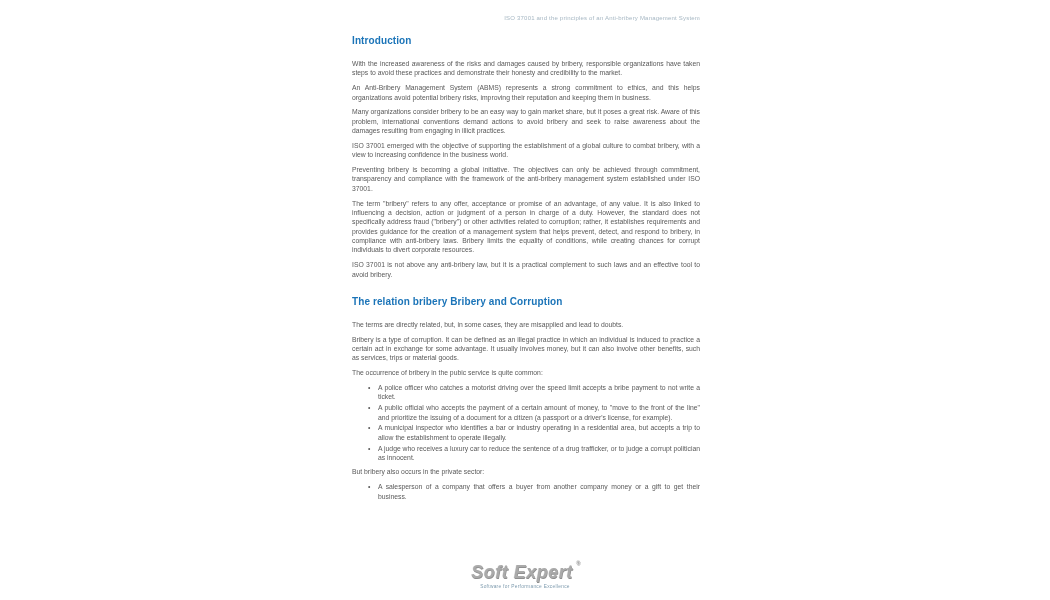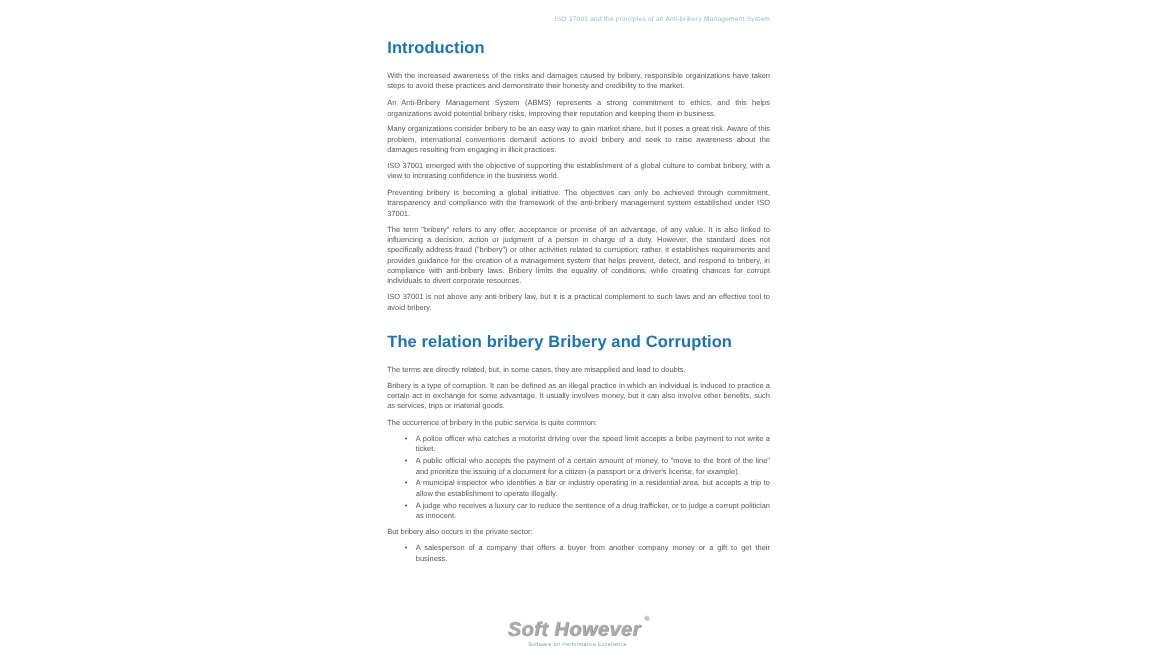--- a/index.html
+++ b/index.html
@@ -23,21 +23,21 @@
   }
   .page-header {
     text-align: right;
     font-size: 6px;
     letter-spacing: 0.2px;
     color: #a6b7c3;
     margin: 15px 0 0 0;
   }
   .section-title {
     color: #1b74b8;
-    font-size: 15px;
+    font-size: 10px;
     font-weight: bold;
     margin: 14px 0 13px 0;
     letter-spacing: 0.1px;
   }
   .section-title.second {
     margin-top: 17px;
   }
   .body-par {
     font-size: 6.8px;
     line-height: 9.35px;
@@ -131,17 +131,17 @@
     <p class="body-par">But bribery also occurs in the private sector:</p>
 
     <ul class="bullet-list">
       <li>A salesperson of a company that offers a buyer from another company money or a gift to get their business.</li>
     </ul>
 
   </div>
 
   <div class="footer">
     <div class="logo">
-      <span>Soft However</span><span class="reg-mark">®</span>
+      <span>Soft Expert</span><span class="reg-mark">®</span>
     </div>
     <div class="tagline">Software for Performance Excellence</div>
   </div>
 </div>
 
 </body></html>

